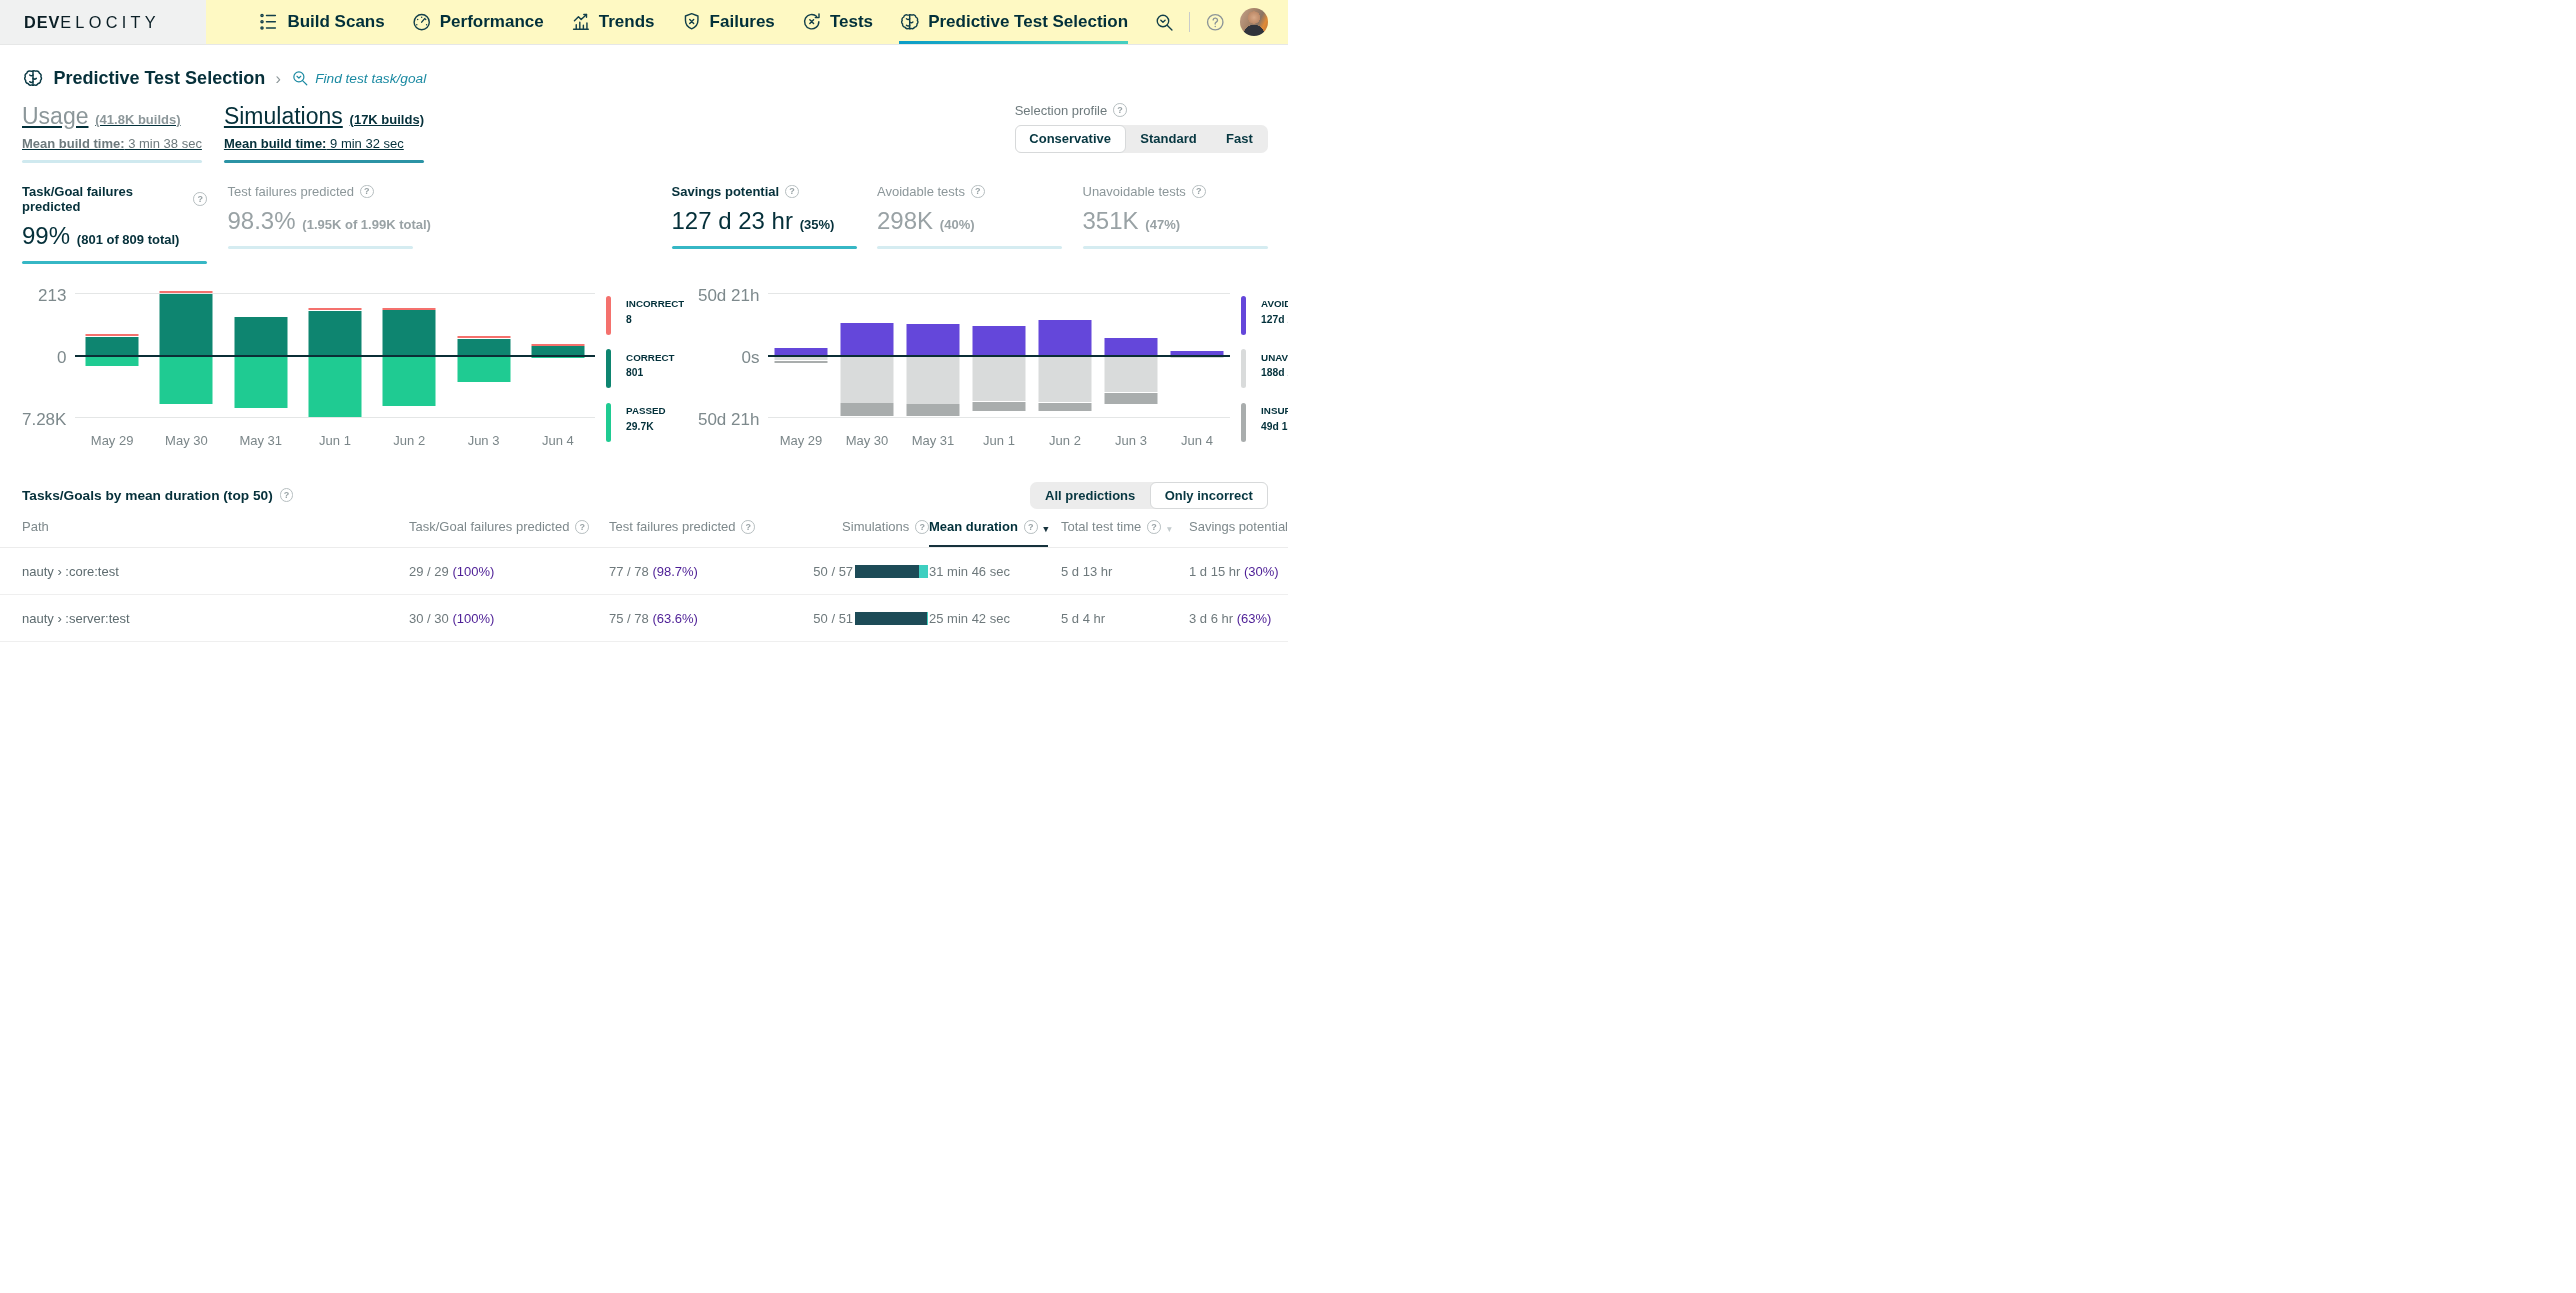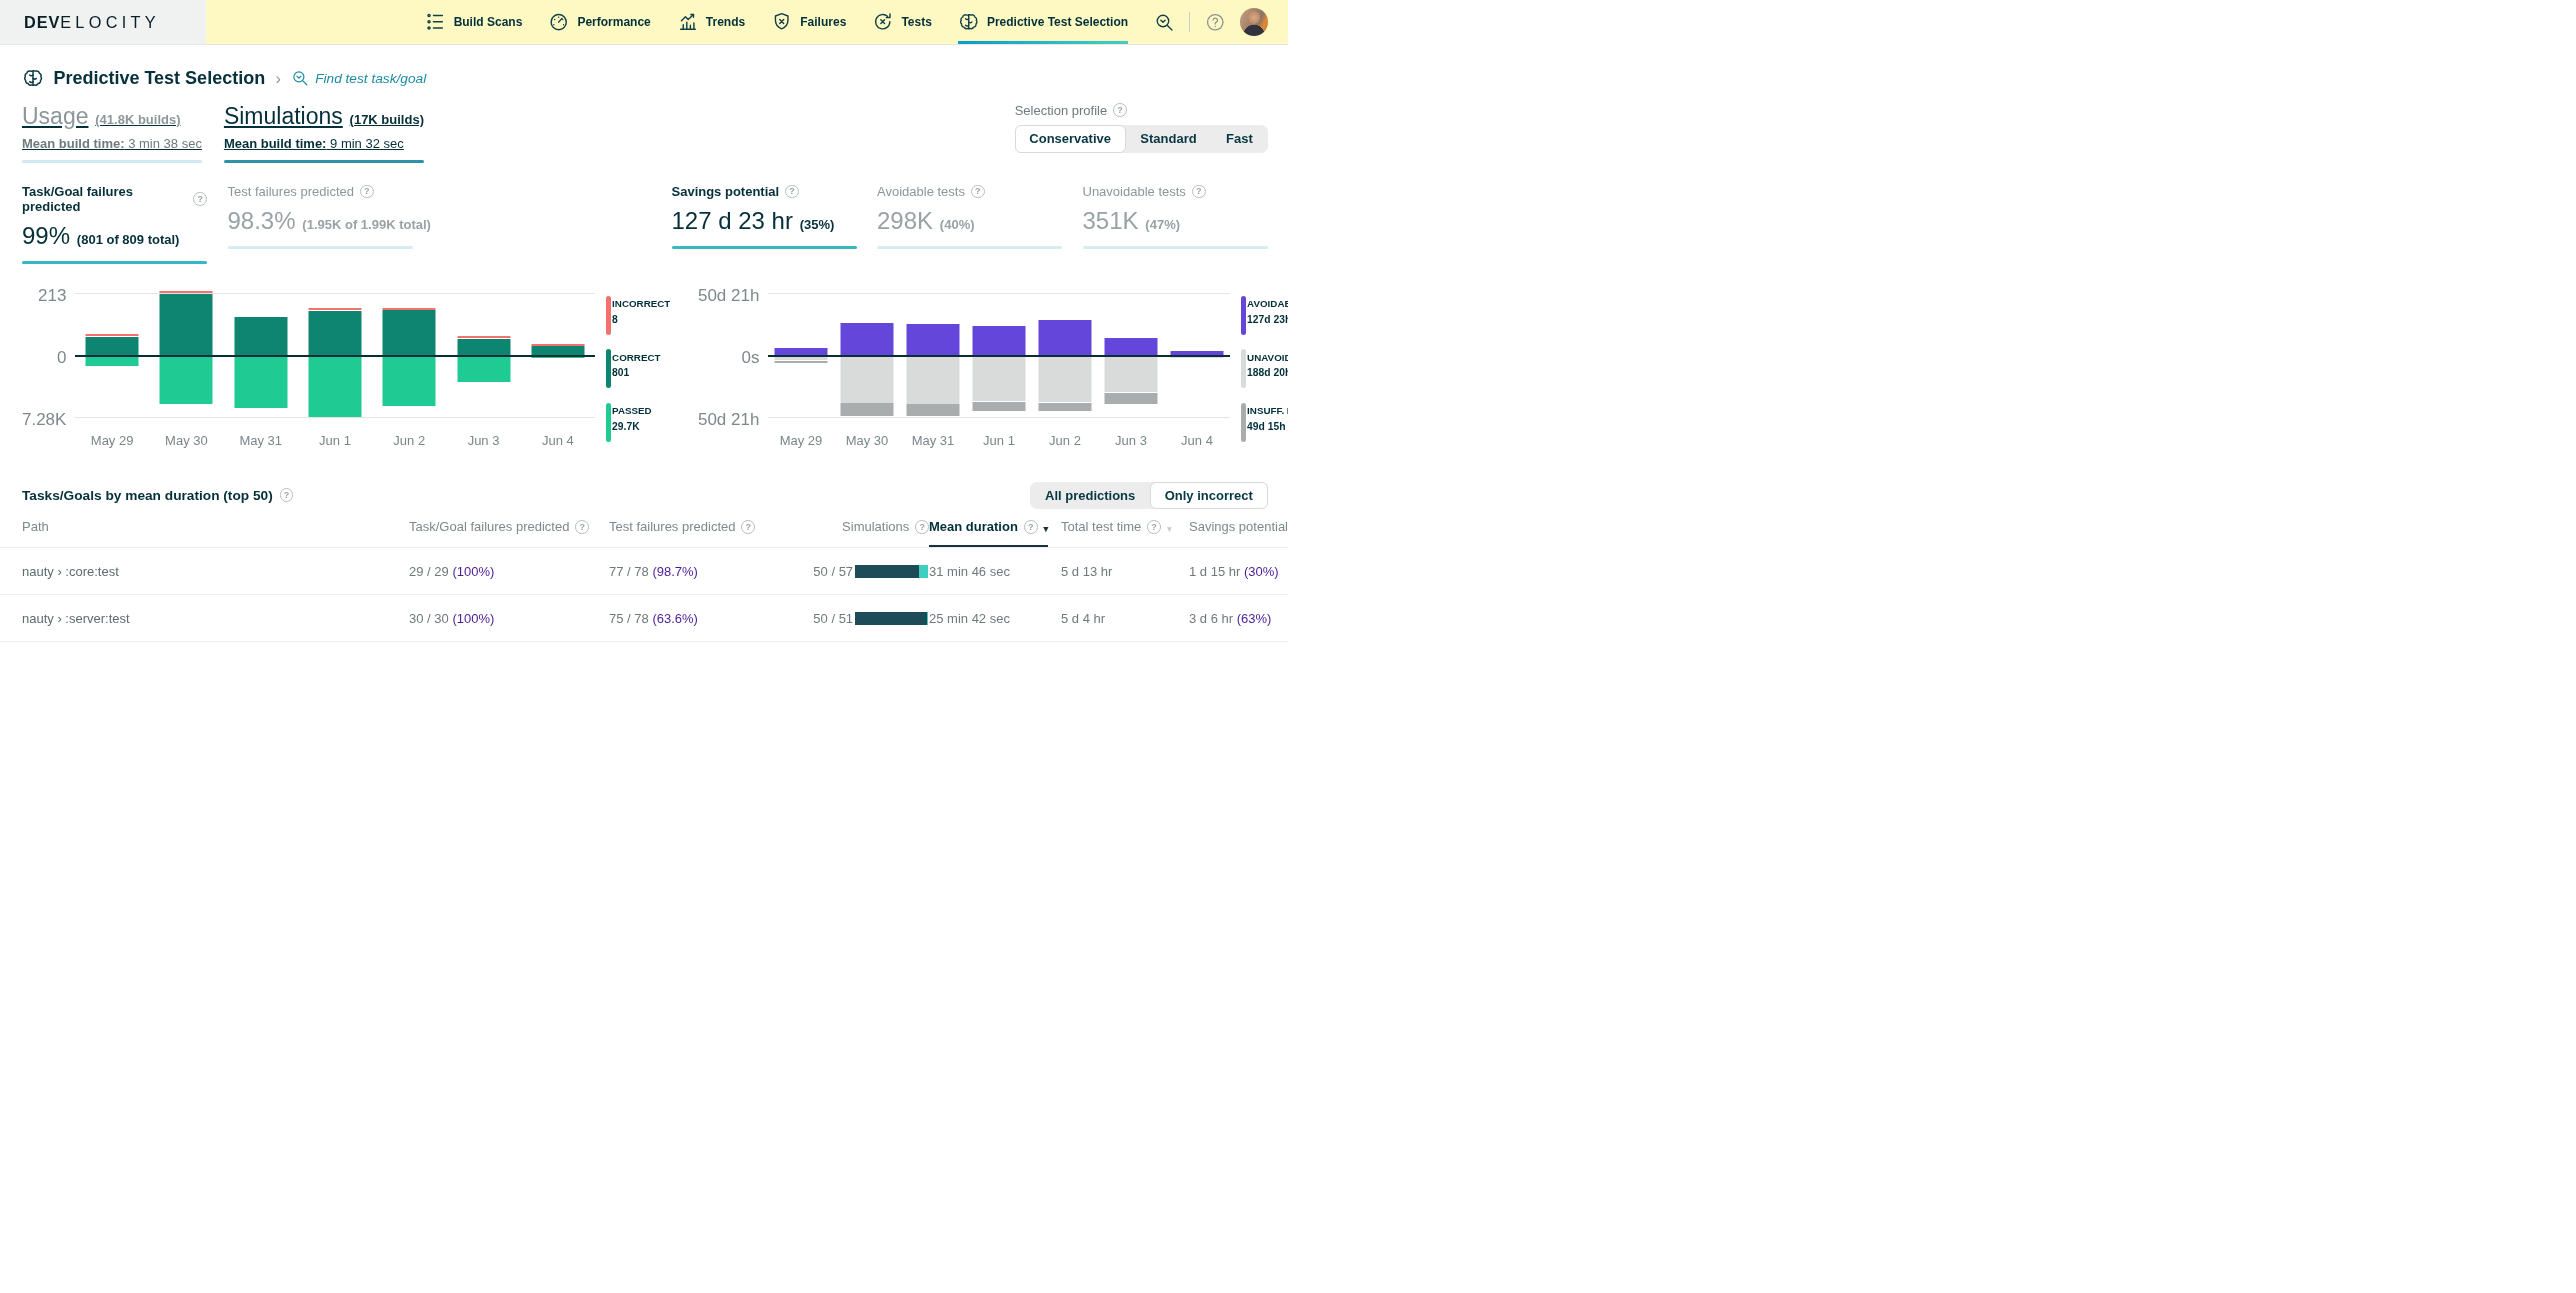--- a/index.html
+++ b/index.html
@@ -9,21 +9,21 @@
     font-family:"Liberation Sans", sans-serif; color:#02303a;
   }
   svg { display:block; }
 
   
   .topnav { height:45px; background:#fef9c3; border-bottom:0.9px solid #e6e7e7; display:flex; align-items:stretch; }
   .logo { display:flex; align-items:center; padding:0 46px 0 24px; background:#f0f1f1; font-size:16.3px; cursor:pointer; }
   .logo b { font-weight:800; letter-spacing:0.9px; color:#0b1f26; }
   .logo span.light { font-weight:300; letter-spacing:4.3px; color:#0b1f26; }
   .nav-items { margin-left:auto; display:flex; align-items:stretch; gap:26px; }
-  .nav-item { position:relative; display:flex; align-items:center; gap:7.7px; font-size:12px; font-weight:600; color:#02303a; cursor:pointer; }
+  .nav-item { position:relative; display:flex; align-items:center; gap:7.7px; font-size:17px; font-weight:600; color:#02303a; cursor:pointer; }
   .nav-item .icn { width:21.4px; height:21.4px; color:#123f4a; }
   .nav-item .active-bar { position:absolute; left:0; right:0; bottom:0; height:3.4px; background:linear-gradient(90deg,#0b9cc7,#45cfc0); display:none; }
   .nav-item.active .active-bar { display:block; }
   .nav-tools { display:flex; align-items:center; gap:14.5px; margin-left:26px; padding-right:20.5px; }
   .nav-tools .icn { width:20.5px; height:20.5px; color:#123f4a; cursor:pointer; }
   .tool-divider { width:0.9px; height:20.5px; background:#c9cccc; }
   .help-circle { color:#8c9598 !important; }
   .avatar { width:28px; height:28px; border-radius:50%; cursor:pointer;
     background:
       radial-gradient(circle at 50% 34%, #d8a987 0%, #bd8a68 26%, rgba(0,0,0,0) 27%),
@@ -97,21 +97,21 @@
   .plot { position:relative; height:125px; }
   .gridline { position:absolute; left:0; right:0; height:0.9px; background:#e4e6e6; z-index:1; }
   .zeroline { position:absolute; left:0; right:0; top:62px; height:1.7px; background:#0b2e36; z-index:3; }
   .bar-groups { position:absolute; inset:0; display:flex; z-index:2; }
   .bar-group { flex:1; position:relative; }
   .bar-seg { position:absolute; left:50%; transform:translateX(-50%); width:53px; }
   .xlabels { display:flex; margin-top:14.5px; }
   .xlabel { flex:1; text-align:center; font-size:13px; color:#7b8689; }
   .legend { display:flex; flex-direction:column; gap:14.5px; margin-left:11px; padding-top:2.6px; flex:none; overflow:hidden; }
   .chart-right .legend { width:86px; }
-  .legend-item { display:flex; gap:1px; }
+  .legend-item { display:flex; gap:15px; }
   .legend-swatch { width:5.1px; height:39px; border-radius:2.6px; flex:none; }
   .legend-name { font-size:9.8px; font-weight:700; color:#02303a; white-space:nowrap; padding-top:2.6px; }
   .legend-value { font-size:10.3px; font-weight:700; color:#02303a; white-space:nowrap; margin-top:4.3px; }
 
   
   .table-title-row { display:flex; align-items:center; padding:34px 20.5px 0 22px; }
   .table-title { display:flex; align-items:center; gap:6.8px; font-size:13.7px; font-weight:700; color:#05303a; }
   .table-title-row .segmented { margin:0 0 0 auto;justify-content:center; }
   .tgrid { display:grid; grid-template-columns:387px 200px 149px 171px 132px 128px 1fr; padding-left:22px; padding-right:0; }
   .theader { margin-top:10.3px; border-bottom:0.9px solid #ececec; align-items:end; }

